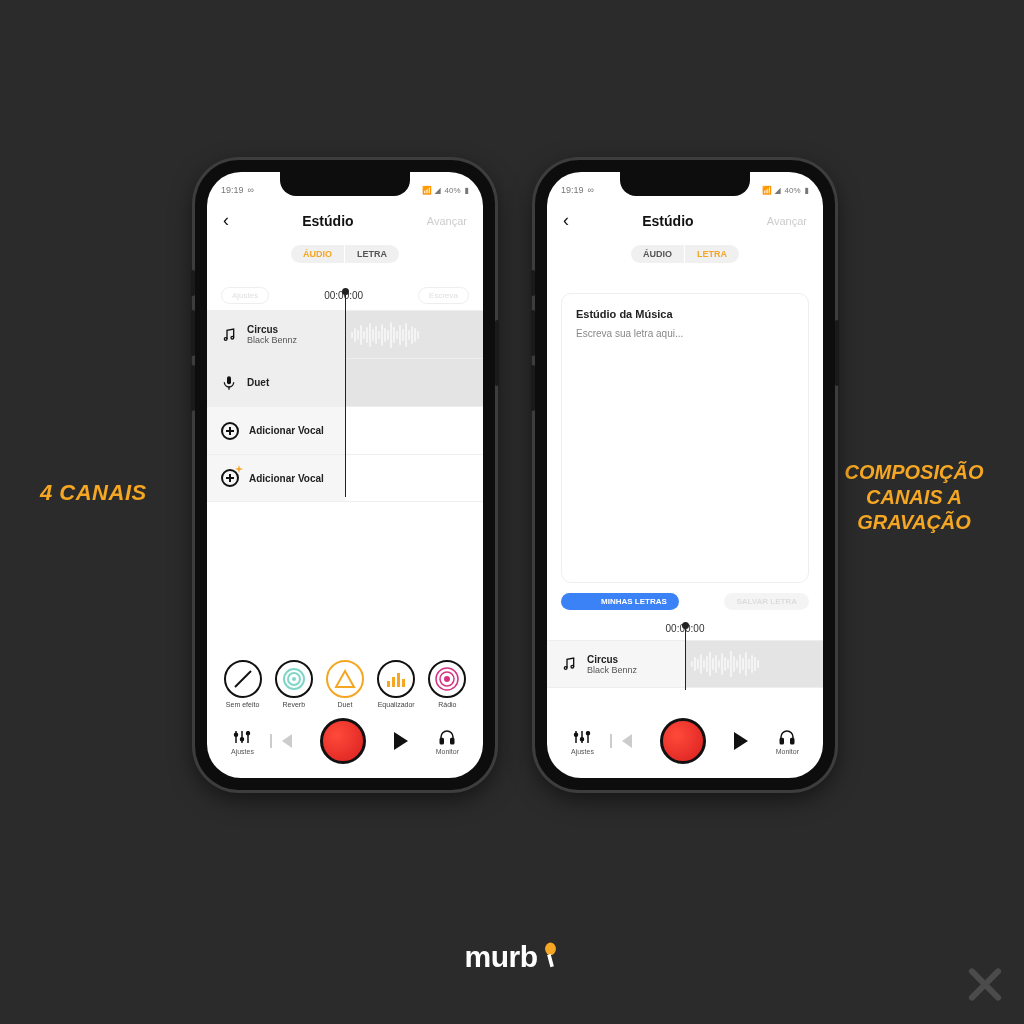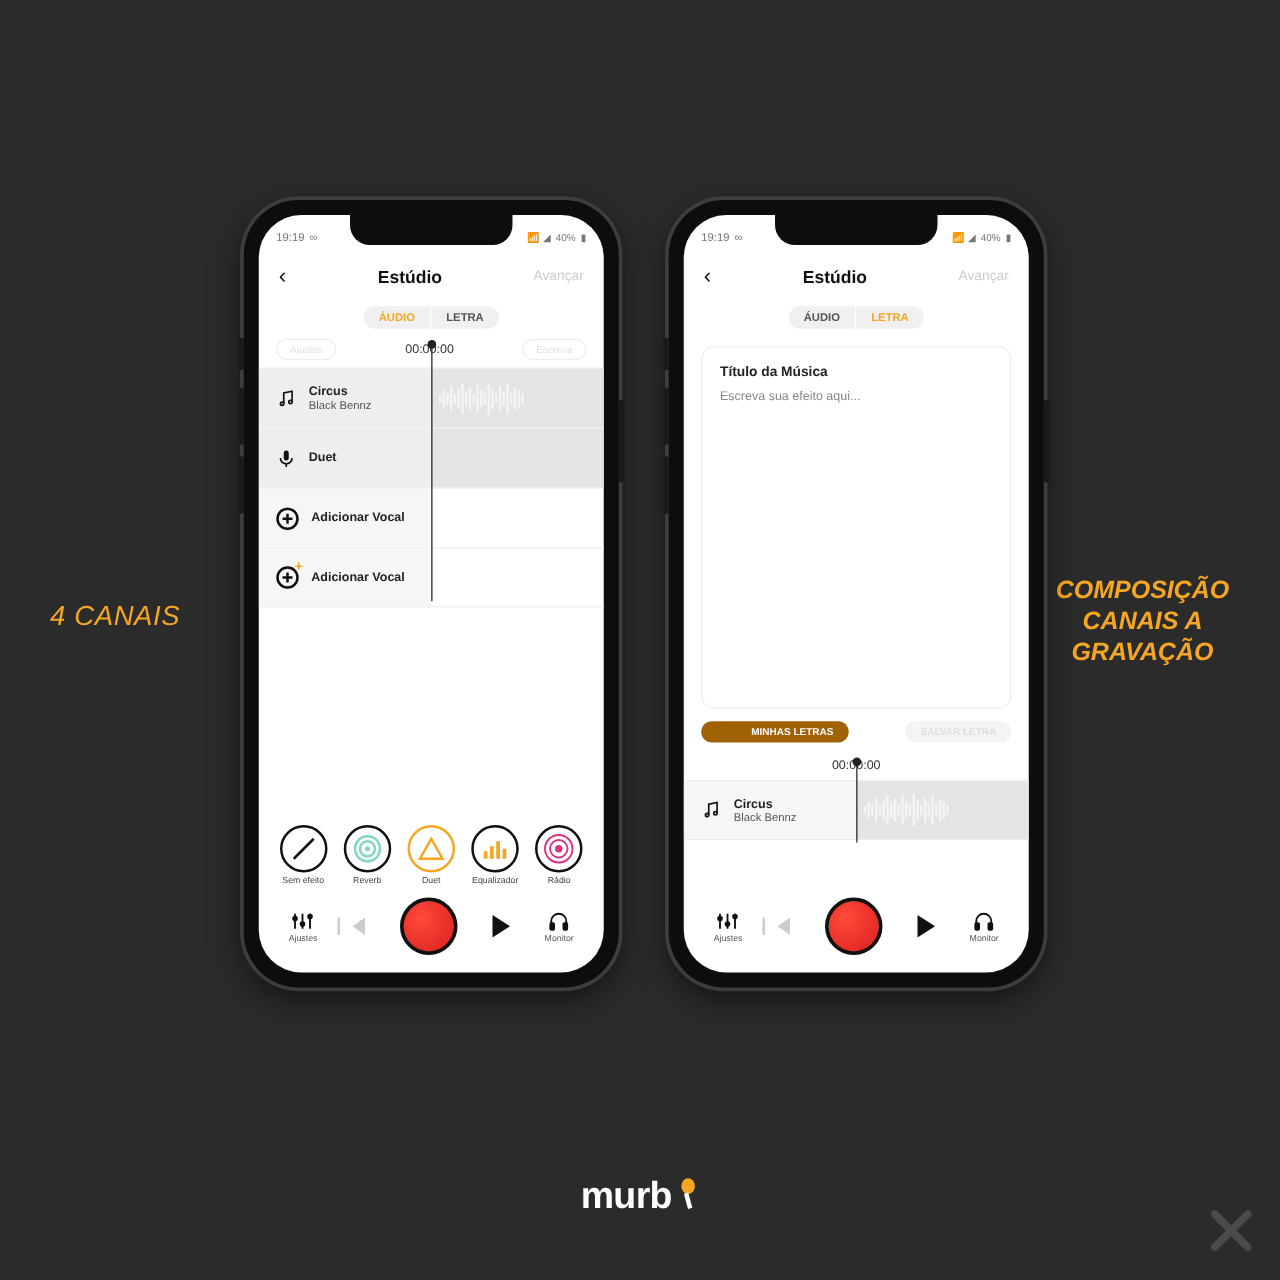--- a/index.html
+++ b/index.html
@@ -41,21 +41,21 @@
   }
   .status-left { display: flex; gap: 4px; align-items: center; }
   .status-right { display: flex; gap: 4px; align-items: center; font-size: 8px; }
   .nav-bar {
     display: flex; justify-content: space-between; align-items: center;
     padding: 8px 16px;
   }
   .back { font-size: 18px; font-weight: 300; color: #111; cursor: pointer; }
   .nav-title { font-size: 14px; font-weight: 700; color: #111; }
   .nav-action { font-size: 11px; color: #ccc; }
-  .tabs { display: flex; justify-content: center; gap: 0; margin: 6px 0 8px; }
+  .tabs { display: flex; justify-content: center; gap: 0; margin: 6px 0 24px; }
   .tab {
     font-size: 9px; font-weight: 700; padding: 4px 12px;
     background: #f5f5f5; border-radius: 10px; cursor: pointer;
   }
   .tab.active-audio { color: #f5a623; background: #f0f0f0; }
   .tab.inactive { color: #555; background: #f0f0f0; }
   .tab.active-letra { color: #f5a623; background: #f0f0f0; }
   .tabs .tab:first-child { border-radius: 10px 0 0 10px; margin-right: 1px; }
   .tabs .tab:last-child { border-radius: 0 10px 10px 0; }
   .time-row { display: flex; align-items: center; justify-content: space-between; padding: 0 14px; margin-bottom: 6px; }
@@ -108,26 +108,26 @@
   .spacer { flex: 1; }
   
   .lyric-card {
     margin: 6px 14px 10px; border: 1px solid #eee; border-radius: 10px;
     background: #fff; padding: 14px 14px; height: 290px;
   }
   .lyric-title { font-size: 11px; font-weight: 700; color: #222; margin-bottom: 8px; }
   .lyric-ph { font-size: 10px; color: #888; }
   .chips { display: flex; gap: 8px; padding: 0 14px 6px; }
   .chip { font-size: 8px; font-weight: 700; padding: 4px 12px; border-radius: 10px; }
-  .chip.black { background: #a16207; color: #fff; padding-left: 40px; }
+  .chip.black { background: #3b82f6; color: #fff; padding-left: 40px; }
   .chip.save { background: #f4f4f4; color: #ddd; }
   
   .label-left {
     position: absolute; left: 40px; top: 480px;
-    color: #f5a623; font-weight: 400; font-size: 22px;
+    color: #f5a623; font-weight: 700; font-size: 22px;
     font-style: italic; letter-spacing: .5px;
   }
   .label-right {
     position: absolute; right: 30px; top: 460px; width: 160px;
     color: #f5a623; font-weight: 800; font-size: 20px;
     font-style: italic; text-align: center; line-height: 1.25;
   }
   .logo {
     position: absolute; bottom: 50px; left: 50%; transform: translateX(-50%);
     display: flex; align-items: center; gap: 4px;
@@ -378,22 +378,22 @@
           <div class="back">‹</div>
           <div class="nav-title">Estúdio</div>
           <div class="nav-action">Avançar</div>
         </div>
         <div class="tabs">
           <div class="tab inactive">ÁUDIO</div>
           <div class="tab active-letra">LETRA</div>
         </div>
 
         <div class="lyric-card">
-          <div class="lyric-title">Título da Música</div>
-          <div class="lyric-ph">Escreva sua efeito aqui...</div>
+          <div class="lyric-title">Estúdio da Música</div>
+          <div class="lyric-ph">Escreva sua letra aqui...</div>
         </div>
 
         <div class="chips">
           <div class="chip black">MINHAS LETRAS</div>
           <div style="flex:1"></div>
           <div class="chip save">SALVAR LETRA</div>
         </div>
 
         <div style="text-align:center;margin:2px 0 4px"><span class="timecode">00:00:00</span></div>
 

